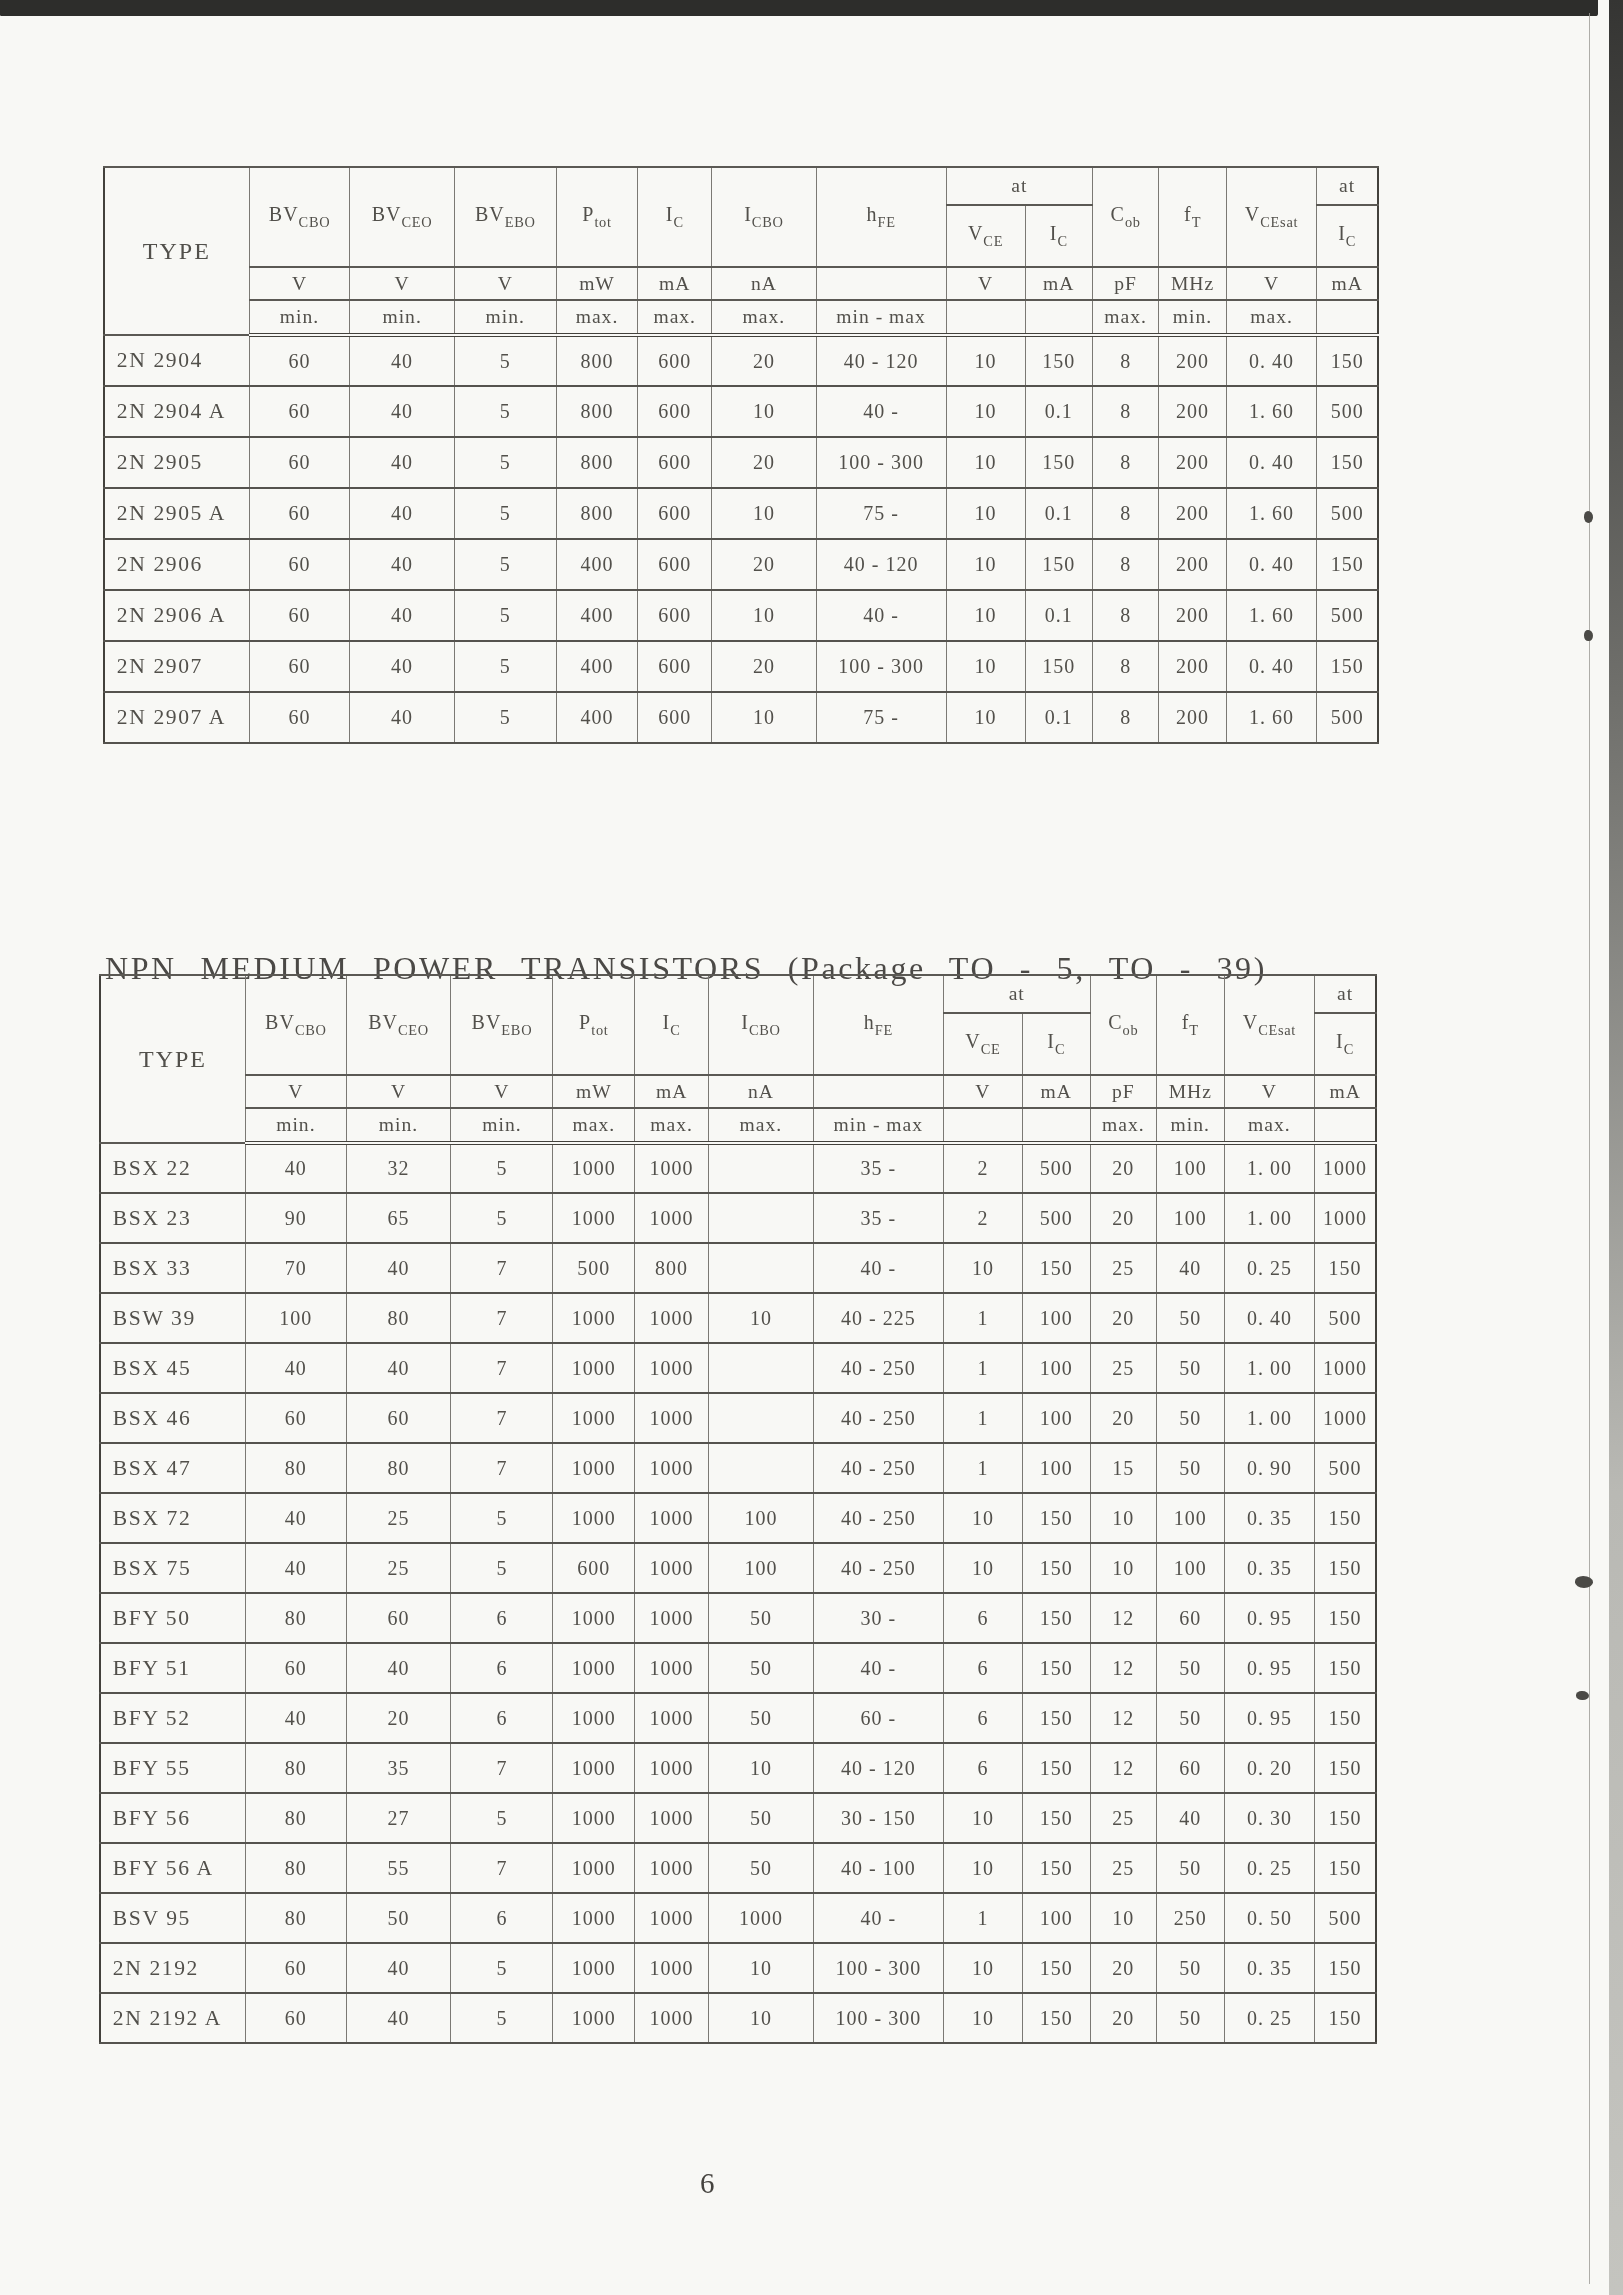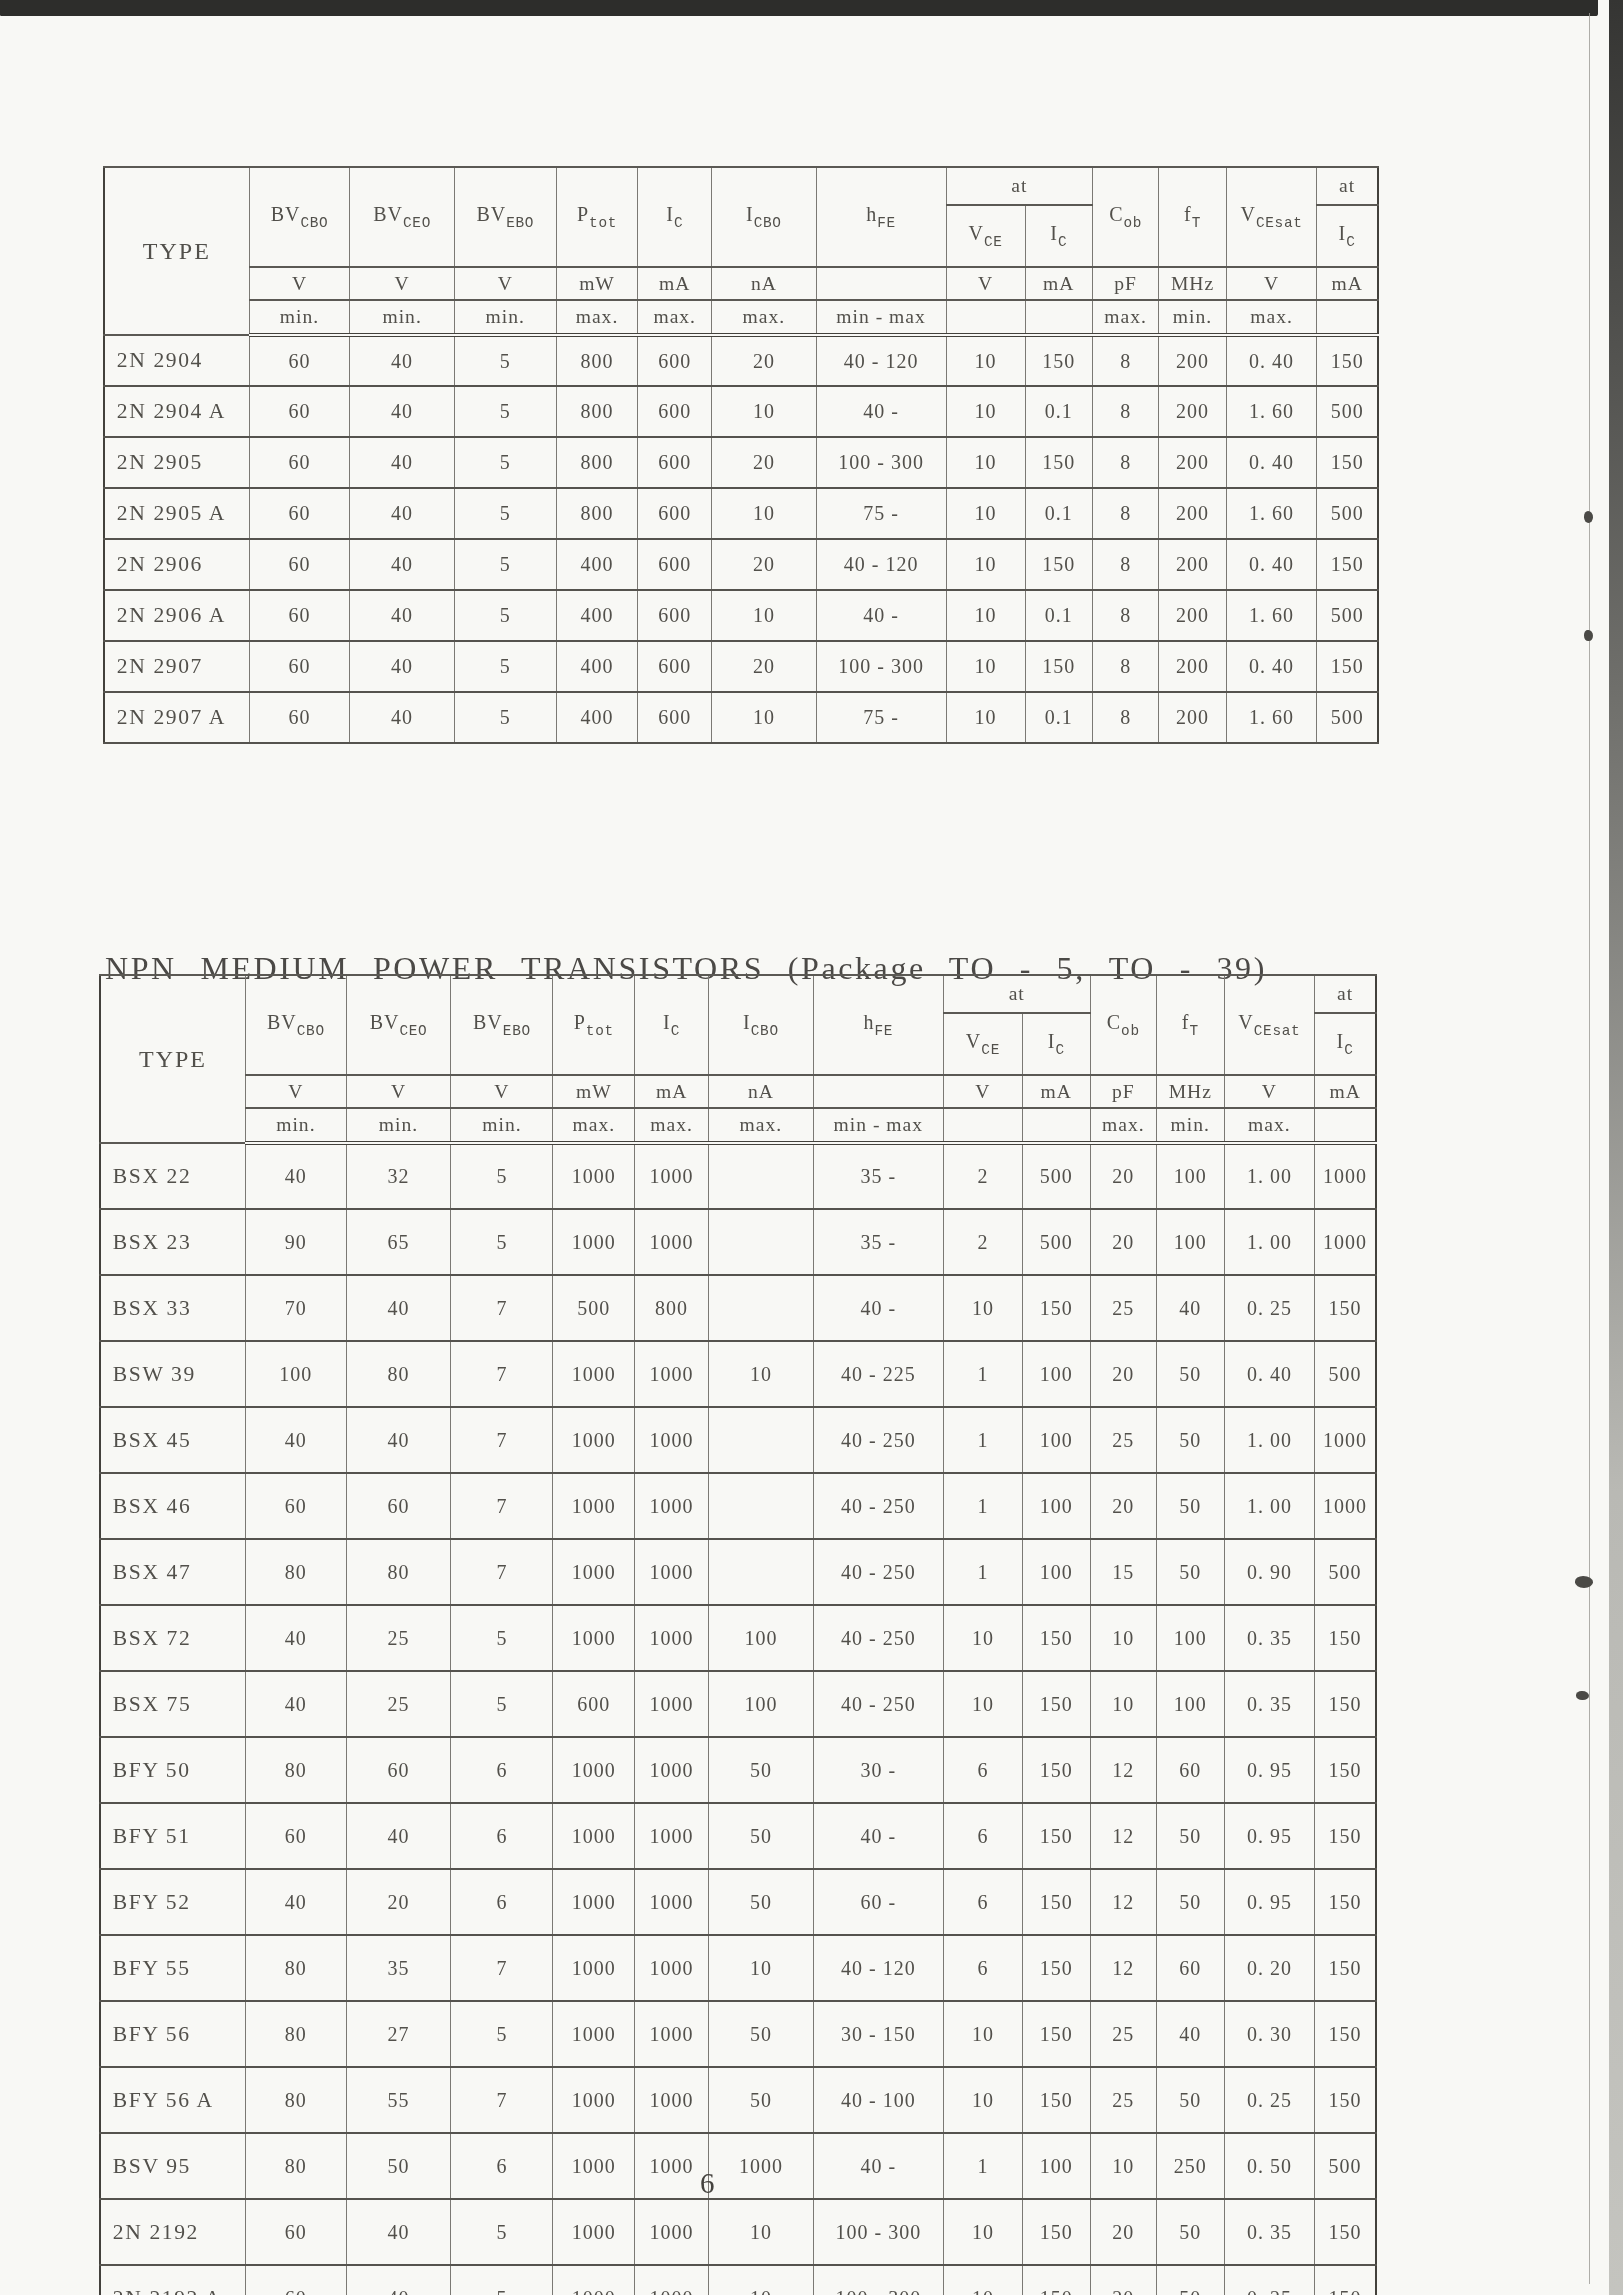--- a/index.html
+++ b/index.html
@@ -24,24 +24,24 @@
   td{border:1.3px solid #7b7974;border-top-width:2px;border-bottom-width:2px;
      border-top-color:#5b5954;border-bottom-color:#5b5954;
      text-align:center;vertical-align:middle;
      font-size:20px;letter-spacing:1px;color:#52504b;
      overflow:hidden;white-space:nowrap;}
   tr.h-at{height:38px;}
   tr.h-lab{height:62px;}
   tr.h-unit{height:33px;}
   tr.h-qual{height:35px;}
   .t1 tbody tr{height:51px;}
-  .t2 tbody tr{height:66px;}
+  .t2 tbody tr{height:50px;}
   td.at-cell{font-size:19.6px;border-bottom:1.3px solid #7b7974;}
   td.head-lab{font-size:20px;}
-  td.head-lab .sub{font-size:14.4px;vertical-align:-0.45em;letter-spacing:0.7px;font-family:Liberation Mono, monospace;}
+  td.head-lab .sub{font-size:14.4px;vertical-align:-0.45em;letter-spacing:0.7px;}
   tr.h-qual td{border-bottom:4.6px double #43413c;font-size:19.6px;}
   tr.h-unit td{font-size:19.6px;border-top:2px solid #4e4c47;}
   td.type-head{font-size:24px;letter-spacing:2px;}
   td.type-cell{text-align:left;padding-left:11.8px;font-size:21.6px;letter-spacing:1.6px;margin-left:43px;}
   tbody td{border-bottom:2px solid #55534e;}
   
   .section-title{position:absolute;left:105px;top:910px;width:1309px;
     font-size:32px;letter-spacing:2.6px;word-spacing:13px;color:#4b4946;white-space:nowrap;margin-top:40px;}
   
   .page-number{position:absolute;left:700px;top:2167px;font-size:29px;color:#45433f;letter-spacing:1.3px;}

